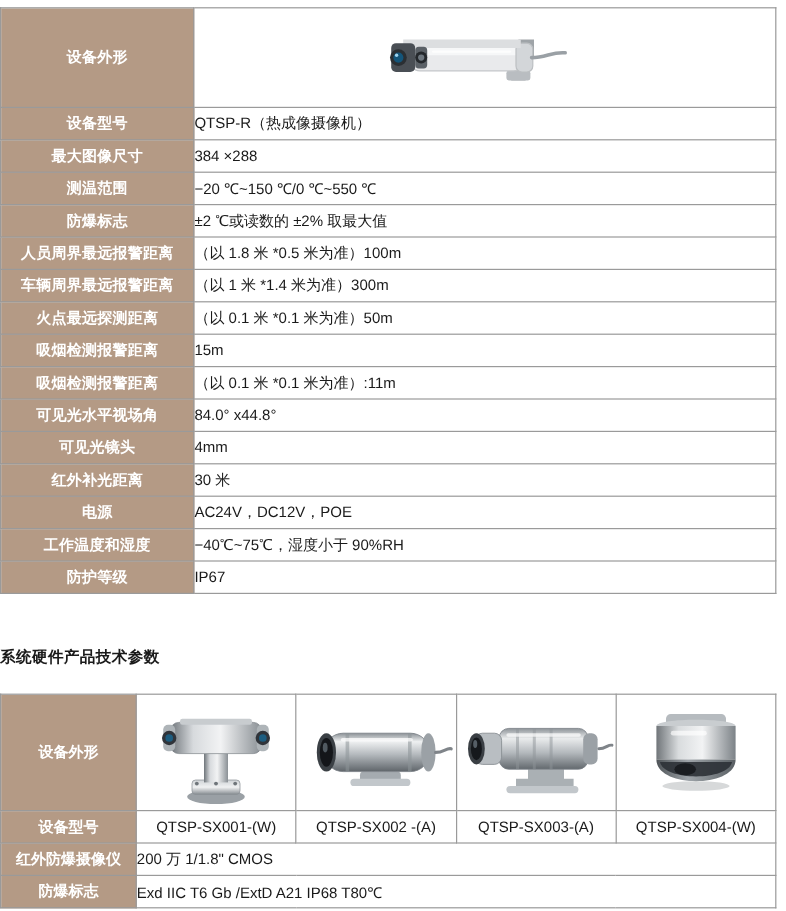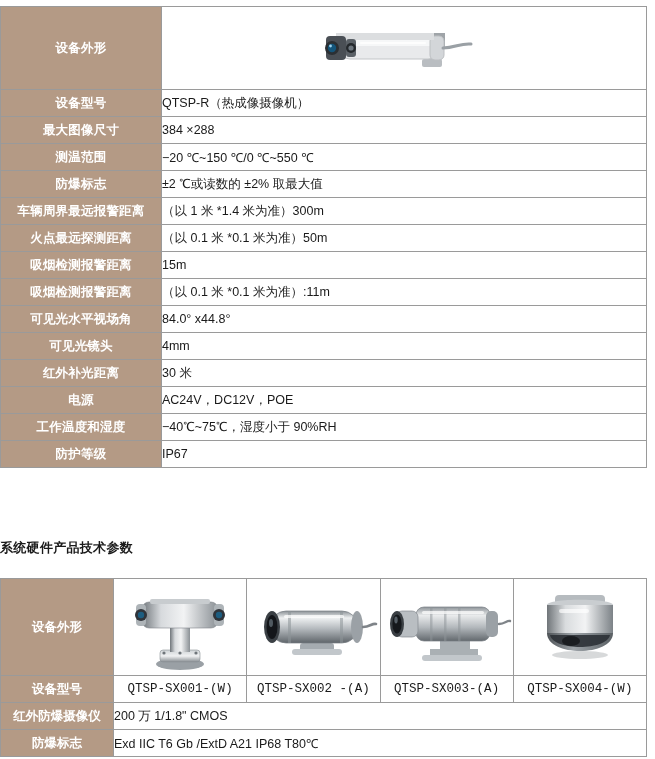--- a/index.html
+++ b/index.html
@@ -101,21 +101,20 @@
   .t2-imgcell {
     height: 96px;
     text-align: center;
     background: #ffffff;
   }
   .t2-model {
     text-align: center;
     font-size: 12.5px;
     height: 26px;
     color: #1a1a1a;
-    font-family: Liberation Mono, monospace;
   }
   .t2-value {
     padding-left: 8px;
     font-size: 12.5px;
     height: 26px;
     color: #1a1a1a;
   }
 
   
   .cam-wrap {
@@ -173,20 +172,24 @@
       <td class="t1-label">最大图像尺寸</td>
       <td class="t1-value">384 ×288</td>
     </tr>
     <tr>
       <td class="t1-label">测温范围</td>
       <td class="t1-value">−20 ℃~150 ℃/0 ℃~550 ℃</td>
     </tr>
     <tr>
       <td class="t1-label">防爆标志</td>
       <td class="t1-value">±2 ℃或读数的 ±2% 取最大值</td>
+    </tr>
+    <tr>
+      <td class="t1-label">人员周界最远报警距离</td>
+      <td class="t1-value">（以 1.8 米 *0.5 米为准）100m</td>
     </tr>
     <tr>
       <td class="t1-label">车辆周界最远报警距离</td>
       <td class="t1-value">（以 1 米 *1.4 米为准）300m</td>
     </tr>
     <tr>
       <td class="t1-label">火点最远探测距离</td>
       <td class="t1-value">（以 0.1 米 *0.1 米为准）50m</td>
     </tr>
     <tr>

